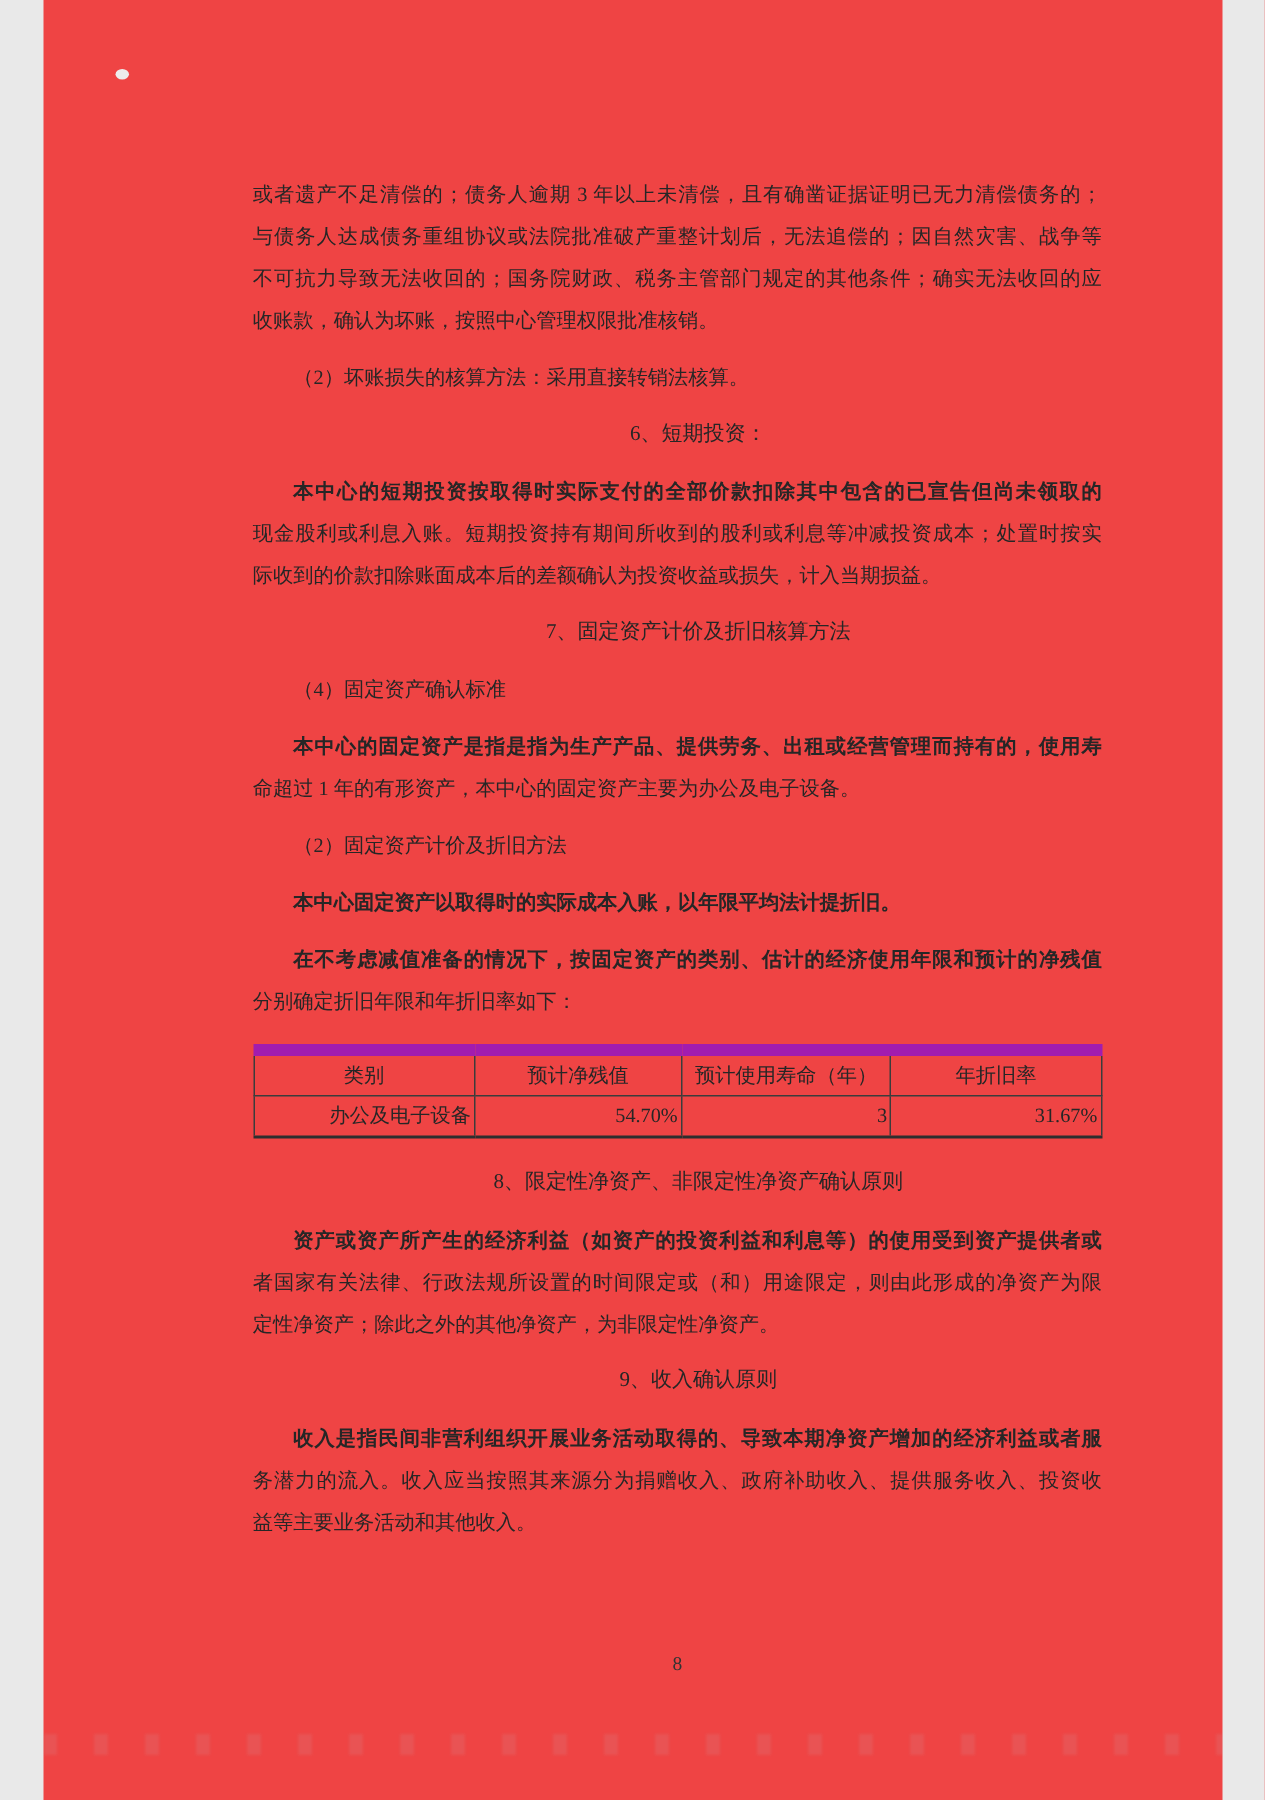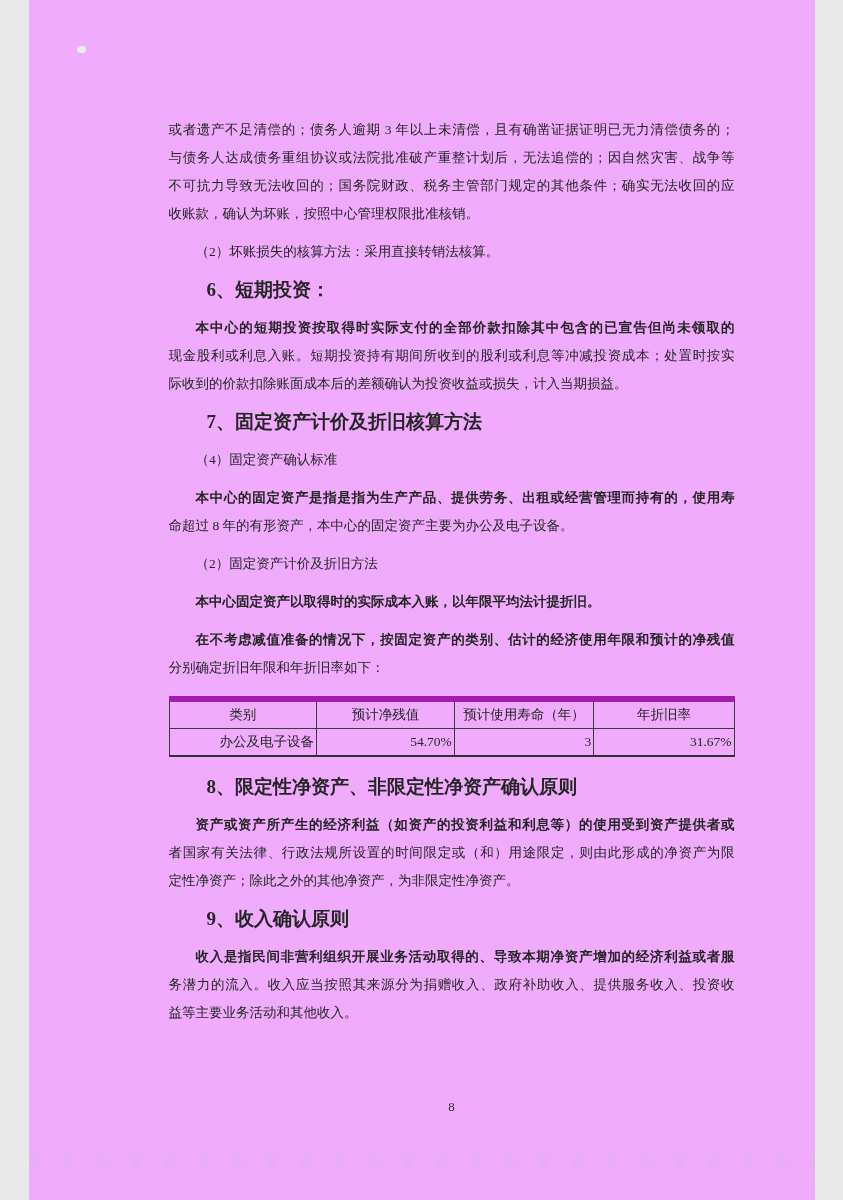--- a/index.html
+++ b/index.html
@@ -1,20 +1,20 @@
 <!DOCTYPE html>
 <html lang="zh"><head>
 <meta charset="utf-8">
 <style>
   html,body{margin:0;padding:0;background:#e9e9e9;}
   .page{
     position:relative;
     width:786px;height:1200px;
     margin:0 auto;
-    background:#f0abfc;
+    background:#ef4444;
     overflow:hidden;
     font-family:"Liberation Serif","DejaVu Serif",serif;
     color:#262626;
   }
   .content{
     position:absolute;
     top:116px;left:140px;
     width:566px;
   }
   .ln, .ln-last{
@@ -23,24 +23,25 @@
     text-align:justify;
     white-space:nowrap;
   }
   .ln{ text-align-last:justify; }
   .ln-last{ text-align-last:left; }
   .ind{ text-indent:2em;font-weight:bold; }
   .block{ margin-top:10px; }
   .block-lg{ margin-top:20px; }
   .hd{
     margin:10px 0 0 0;
-    font-size:19px;
+    font-size:14px;
     line-height:28px;
-    font-weight:bold;
+    font-weight:normal;
     text-indent:2em;
+    text-align:center;
   }
   .sub{
     margin-top:10px;
     font-size:13.5px;
     line-height:28px;
     text-indent:2em;
   }
   .tbl-wrap{ margin-top:14px; }
   table.dep{
     width:100%;
@@ -54,21 +55,21 @@
   table.dep col.c3{width:24.7%;}
   table.dep col.c4{width:24.8%;}
   table.dep td{
     border:1px solid #3c3c3c;
     height:26px;
     line-height:26px;
     text-align:center;
     padding:0 2px;
     overflow:hidden;
   }
-  table.dep tr:first-child td{ border-top:6px solid #a21caf; }
+  table.dep tr:first-child td{ border-top:8px solid #a21caf; }
   table.dep tr:last-child td{ border-bottom:2px solid #2e2e2e;text-align:right; }
   table.dep td.cat{ text-align:left; padding-left:13px; }
   .h8{ margin-top:16px; }
   .footer{
     margin-top:70px;
     text-align:center;
     font-size:13px;
     line-height:20px;
     color:#333;
   }
@@ -111,21 +112,21 @@
     <div class="block">
       <div class="ln ind">本中心的短期投资按取得时实际支付的全部价款扣除其中包含的已宣告但尚未领取的</div>
       <div class="ln">现金股利或利息入账。短期投资持有期间所收到的股利或利息等冲减投资成本；处置时按实</div>
       <div class="ln-last">际收到的价款扣除账面成本后的差额确认为投资收益或损失，计入当期损益。</div>
     </div>
 
     <h3 class="hd">7、固定资产计价及折旧核算方法</h3>
     <div class="sub">（4）固定资产确认标准</div>
     <div class="block">
       <div class="ln ind">本中心的固定资产是指是指为生产产品、提供劳务、出租或经营管理而持有的，使用寿</div>
-      <div class="ln-last">命超过 8 年的有形资产，本中心的固定资产主要为办公及电子设备。</div>
+      <div class="ln-last">命超过 1 年的有形资产，本中心的固定资产主要为办公及电子设备。</div>
     </div>
     <div class="sub">（2）固定资产计价及折旧方法</div>
     <div class="block">
       <div class="ln-last ind">本中心固定资产以取得时的实际成本入账，以年限平均法计提折旧。</div>
     </div>
     <div class="block">
       <div class="ln ind">在不考虑减值准备的情况下，按固定资产的类别、估计的经济使用年限和预计的净残值</div>
       <div class="ln-last">分别确定折旧年限和年折旧率如下：</div>
     </div>
 

